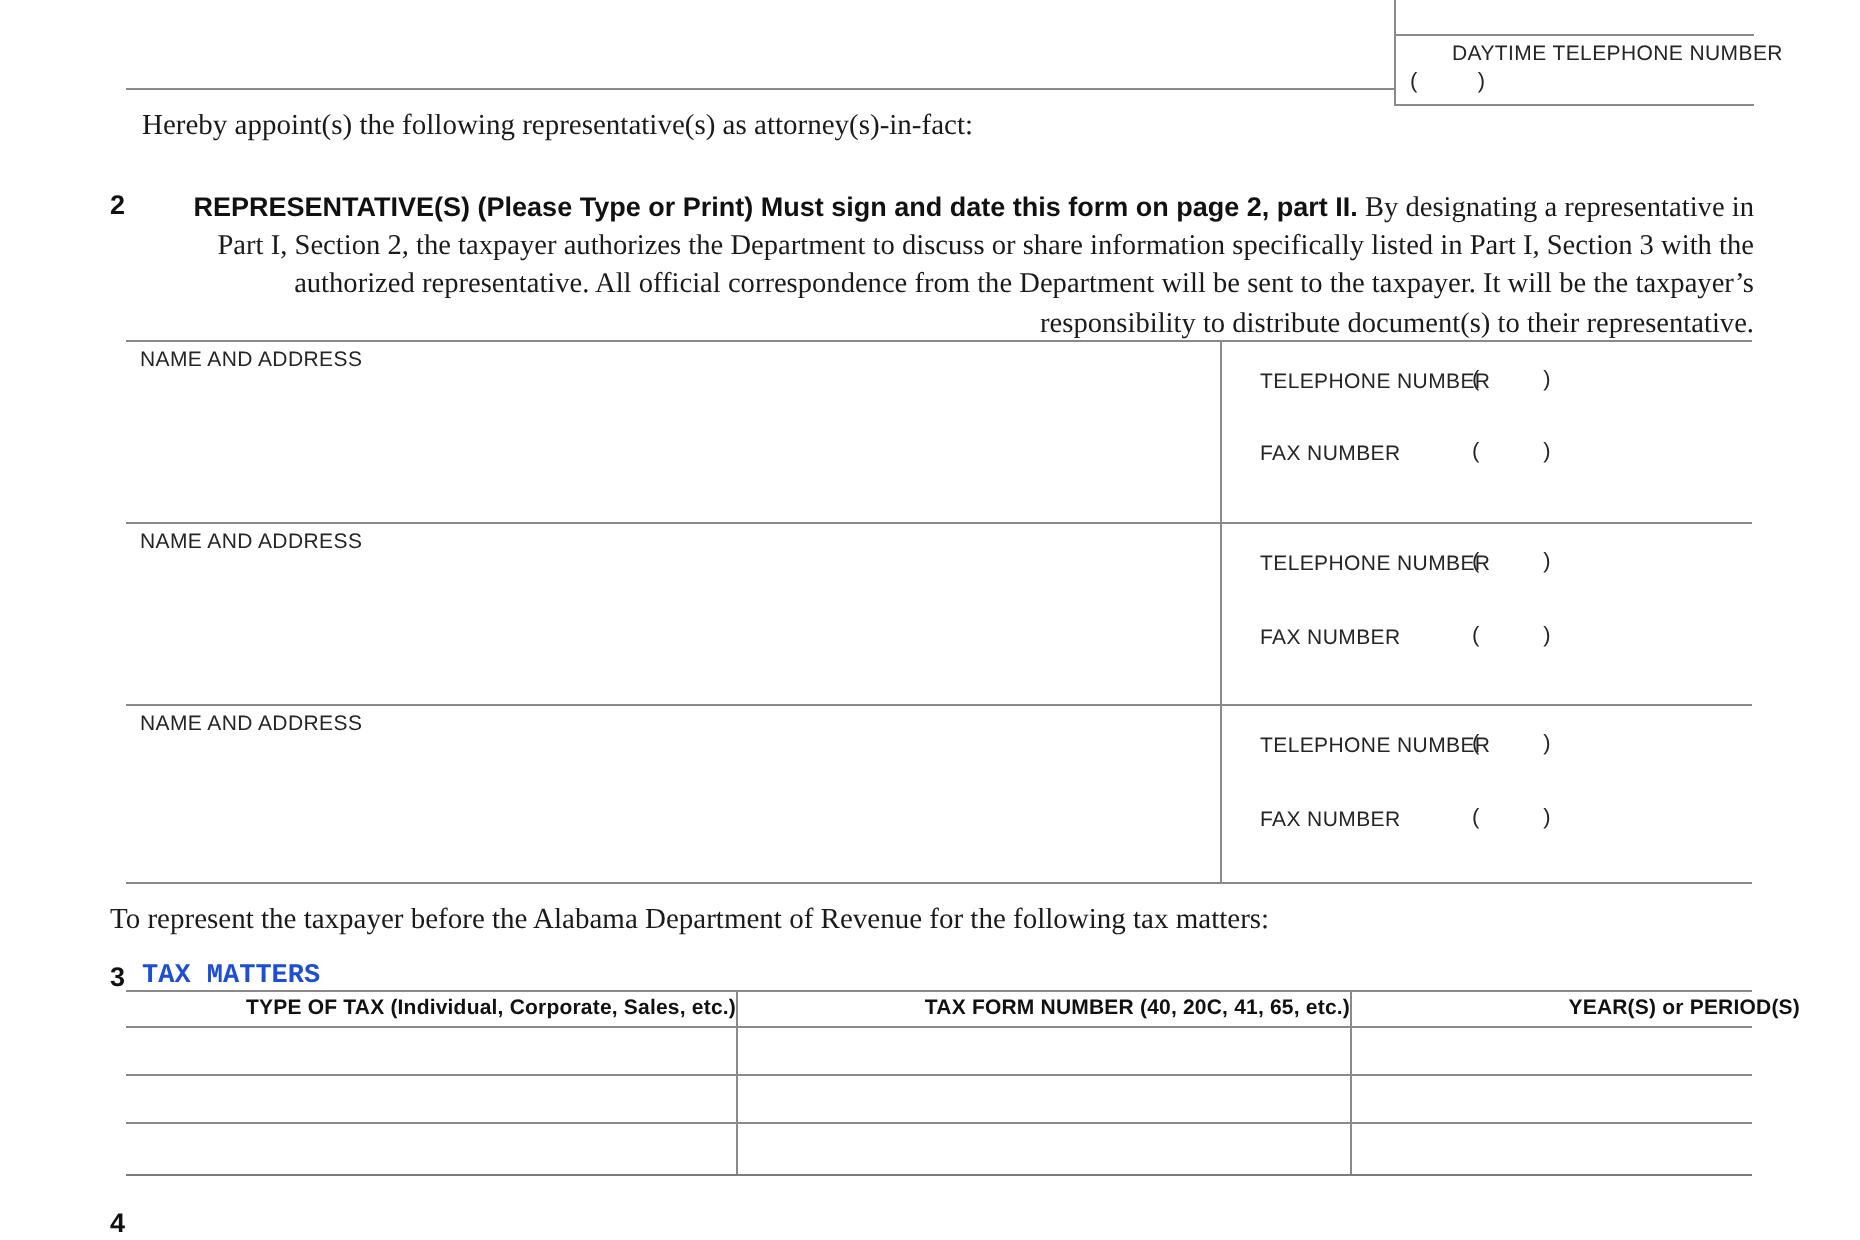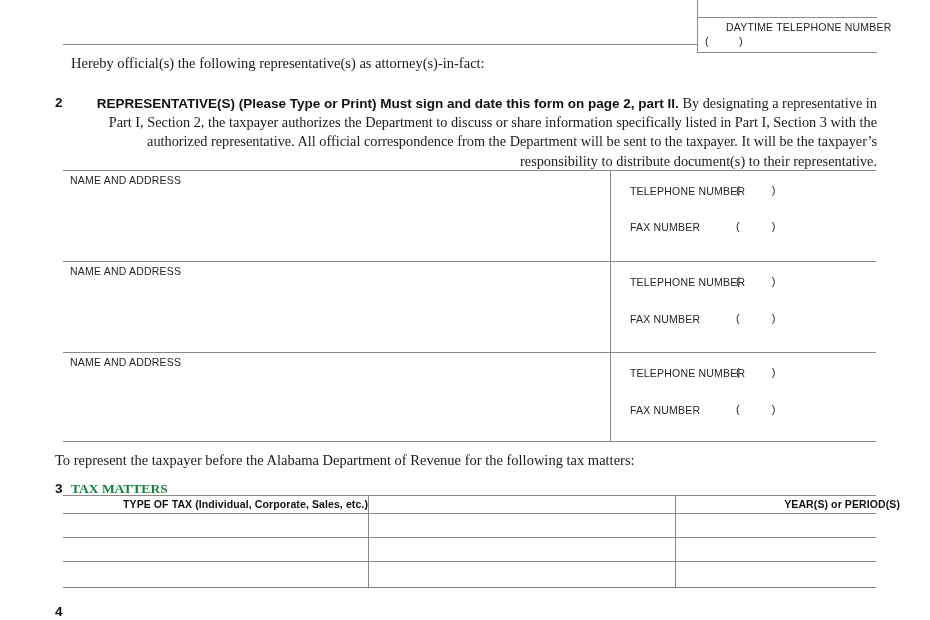--- a/index.html
+++ b/index.html
@@ -148,24 +148,24 @@
     font-size: 14.5px;
     white-space: nowrap;
   }
 
   
   #sec3-num { left: 55px; top: 481px; }
   #sec3-title {
     position: absolute;
     left: 71px;
     top: 481px;
-    font-family: Liberation Serif, serif;
+    font-family: Liberation Mono, monospace;
     font-weight: bold;
     font-size: 13.5px;
-    color: #15803d;
+    color: #1d4ed8;
   }
 
   
   #tax-table {
     position: absolute;
     left: 63px;
     top: 495px;
     width: 813px;
     height: 93px;
   }
@@ -215,21 +215,21 @@
   <div class="dt-top"></div>
   <div class="dt-left"></div>
   <div class="dt-bottom"></div>
   <div class="dt-label">DAYTIME TELEPHONE NUMBER</div>
   <div class="dt-parens">
     <span>(</span><span class="gap"></span><span>)</span>
   </div>
 </div>
 
 <div class="rule" id="hereby-rule"></div>
-<div id="hereby">Hereby official(s) the following representative(s) as attorney(s)-in-fact:</div>
+<div id="hereby">Hereby appoint(s) the following representative(s) as attorney(s)-in-fact:</div>
 
 <div class="sec-num" id="sec2-num">2</div>
 <div id="sec2-body">
   <span class="hd">REPRESENTATIVE(S) (Please Type or Print) Must sign and date this form on page 2, part II.</span>
   <span>By designating a representative in Part I, Section 2, the taxpayer authorizes the Department to discuss or share information specifically listed in Part I, Section 3 with the authorized representative.  All official correspondence from the Department will be sent to the taxpayer.  It will be the taxpayer’s responsibility to distribute document(s) to their representative.</span>
 </div>
 
 <div class="rep-block">
   <div class="rule" style="left:63px; top:170px; width:813px;"></div>
   <div class="rep-label" style="top:174px;">NAME AND ADDRESS</div>
@@ -277,20 +277,21 @@
 
 <div id="represent">To represent the taxpayer before the Alabama Department of Revenue for the following tax matters:</div>
 
 <div class="sec-num" id="sec3-num">3</div>
 <div id="sec3-title">TAX MATTERS</div>
 
 <div id="tax-table">
   <div class="rule th-rule-top"></div>
 
   <div class="th col0">TYPE OF TAX (Individual, Corporate, Sales, etc.)</div>
+  <div class="th col1">TAX FORM NUMBER (40, 20C, 41, 65, etc.)</div>
   <div class="th col2">YEAR(S) or PERIOD(S)</div>
 
   <div class="rule th-rule-bottom"></div>
 
   <div style="position:absolute; left:0px;   top:19px; width:305px; height:23px;"></div>
   <div style="position:absolute; left:306px; top:19px; width:306px; height:23px;"></div>
   <div style="position:absolute; left:613px; top:19px; width:200px; height:23px;"></div>
   <div class="rule row-rule-1"></div>
 
   <div style="position:absolute; left:0px;   top:43px; width:305px; height:23px;"></div>

